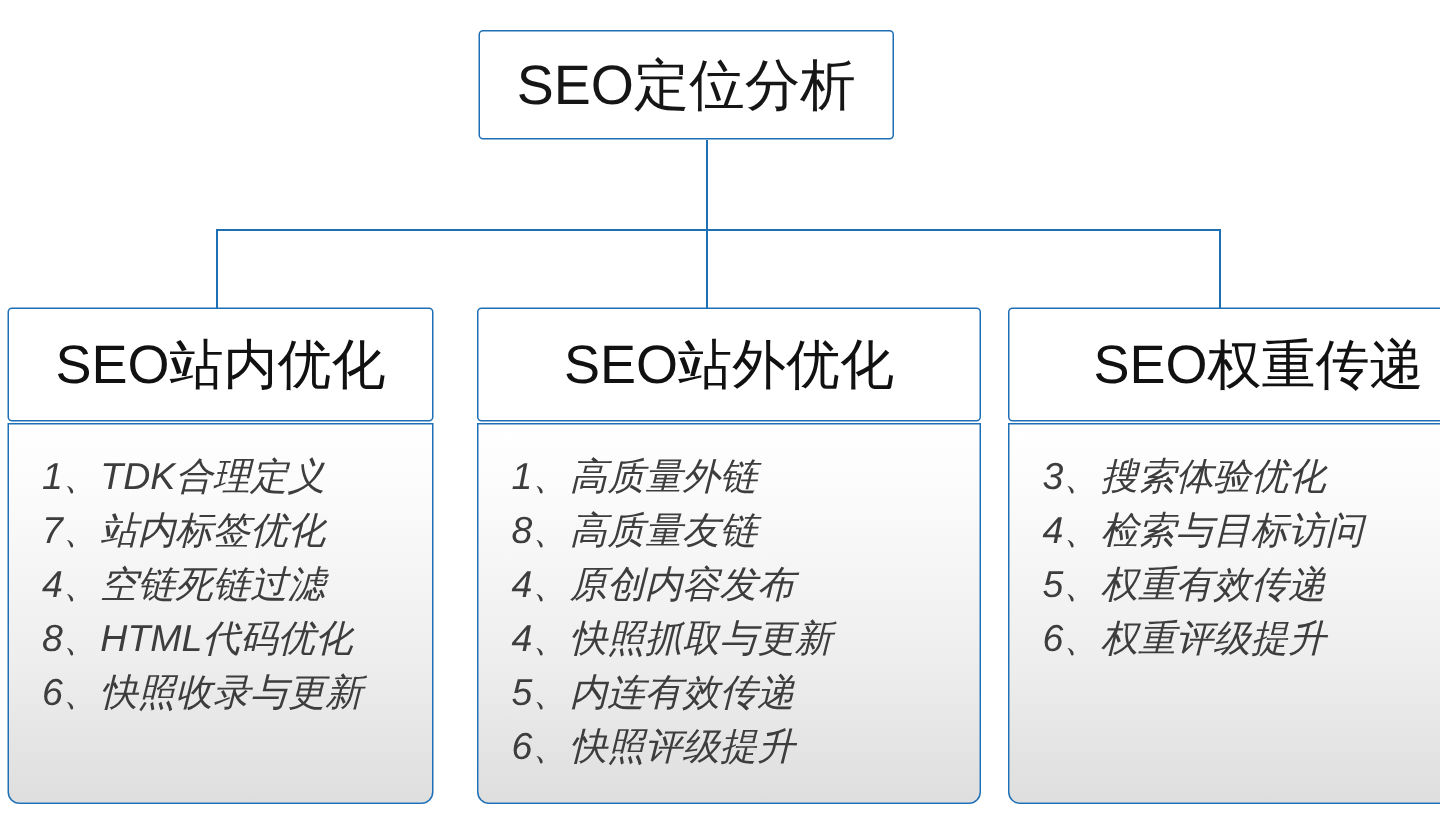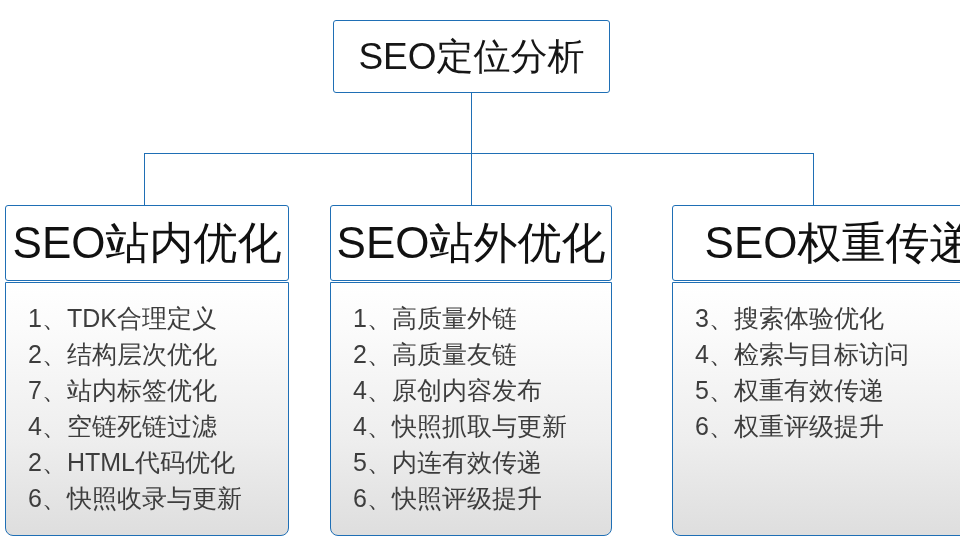--- a/index.html
+++ b/index.html
@@ -25,21 +25,21 @@
     left: 0;
     top: 0;
     width: 960px;
     height: 550px;
     pointer-events: none;
   }
 
   
   .root-node {
     position: absolute;
-    left: 333px;
+    left: 319px;
     top: 20px;
     width: 277px;
     height: 73px;
     box-sizing: border-box;
     border: 1.5px solid #1f6fb5;
     border-radius: 3px;
     background: #ffffff;
     display: flex;
     align-items: center;
     justify-content: center;
@@ -61,21 +61,21 @@
     box-sizing: border-box;
     height: 76px;
     border: 1.5px solid #1f6fb5;
     border-radius: 3px;
     background: #ffffff;
     display: flex;
     align-items: center;
     justify-content: center;
   }
   .branch-header-title {
-    font-size: 44px;
+    font-size: 36px;
     color: #111111;
     line-height: 1;
     white-space: nowrap;
   }
   .branch-body {
     box-sizing: border-box;
     margin-top: 1px;
     height: 254px;
     border: 1.5px solid #1f6fb5;
     border-radius: 0 0 8px 8px;
@@ -86,25 +86,26 @@
   .branch-list {
     list-style: none;
     margin: 0;
     padding: 0 0 0 24px;
   }
   .branch-list li {
     font-size: 25px;
     line-height: 36px;
     color: #3d3d3d;
     white-space: nowrap;
+    font-style: italic;
   }
 
   
   #branch-0 { left: 5px;   width: 284px; }
-  #branch-1 { left: 330px; width: 282px; }
+  #branch-1 { left: 318px; width: 336px; }
   #branch-2 { left: 672px; width: 334px; }
 
   #branch-0 .branch-list { padding-left: 22px; }
   #branch-1 .branch-list { padding-left: 22px; }
   #branch-2 .branch-list { padding-left: 22px; }
 </style>
 </head>
 <body>
 
 <div id="diagram">
@@ -123,37 +124,36 @@
     <span class="root-title">SEO定位分析</span>
   </div>
 
   <div class="branch" id="branch-0">
     <div class="branch-header">
       <span class="branch-header-title">SEO站内优化</span>
     </div>
     <div class="branch-body">
       <ul class="branch-list">
         <li>1、TDK合理定义</li>
-        <li>2、结构层次优化</li>
         <li>7、站内标签优化</li>
         <li>4、空链死链过滤</li>
-        <li>2、HTML代码优化</li>
+        <li>8、HTML代码优化</li>
         <li>6、快照收录与更新</li>
       </ul>
     </div>
   </div>
 
   <div class="branch" id="branch-1">
     <div class="branch-header">
       <span class="branch-header-title">SEO站外优化</span>
     </div>
     <div class="branch-body">
       <ul class="branch-list">
         <li>1、高质量外链</li>
-        <li>2、高质量友链</li>
+        <li>8、高质量友链</li>
         <li>4、原创内容发布</li>
         <li>4、快照抓取与更新</li>
         <li>5、内连有效传递</li>
         <li>6、快照评级提升</li>
       </ul>
     </div>
   </div>
 
   <div class="branch" id="branch-2">
     <div class="branch-header">

